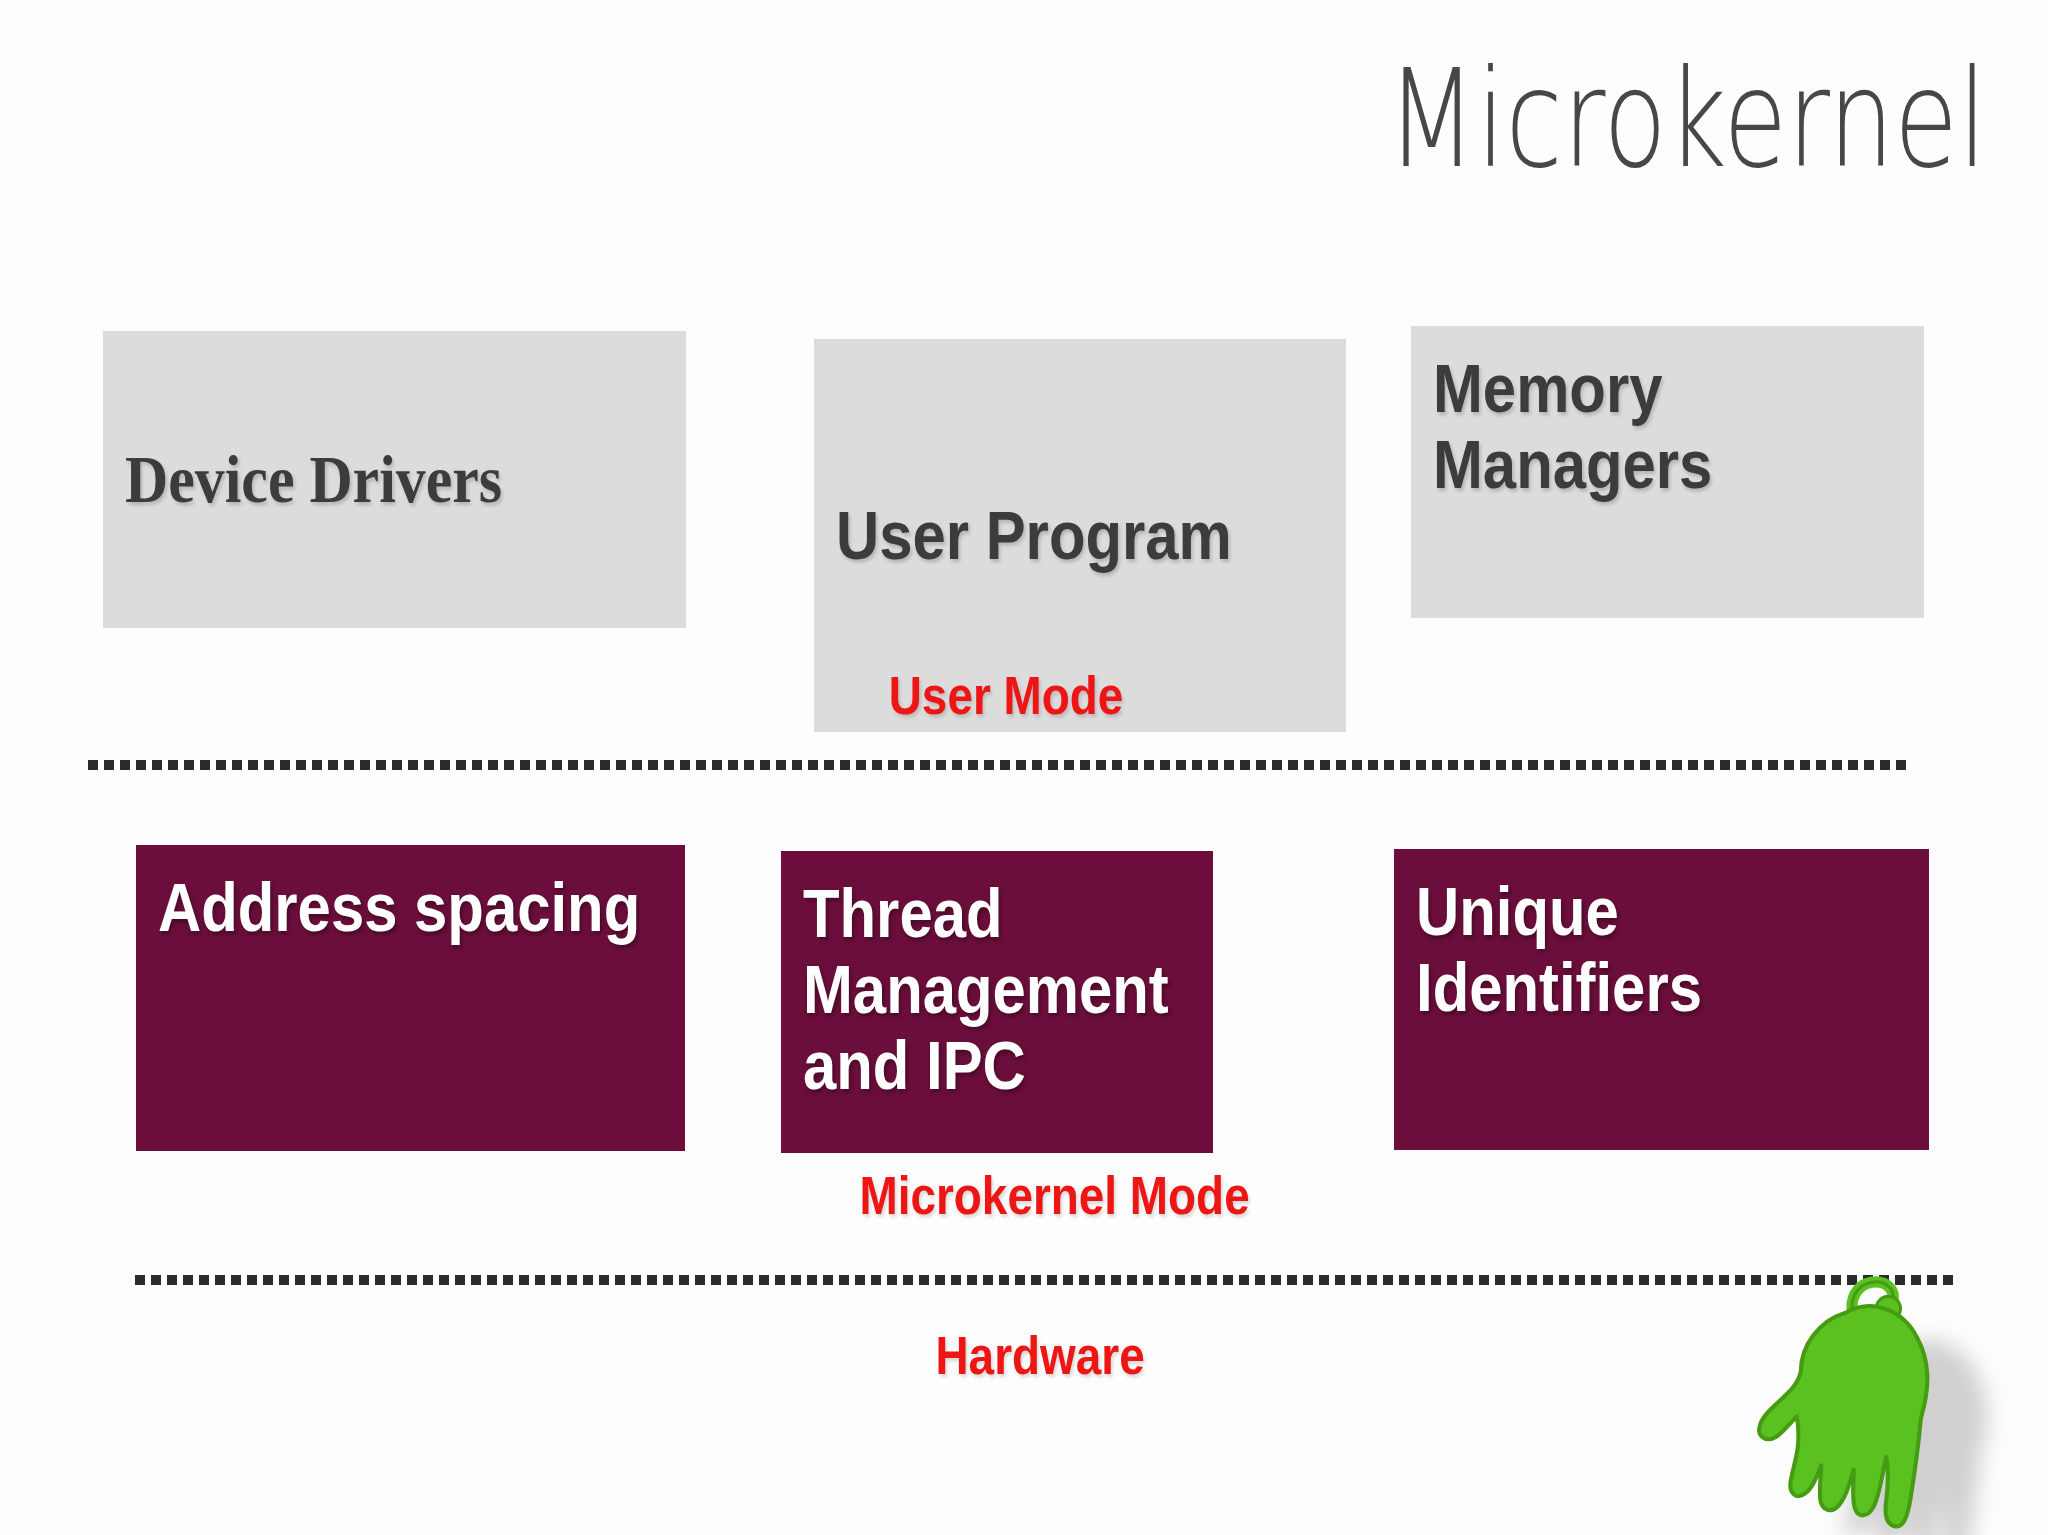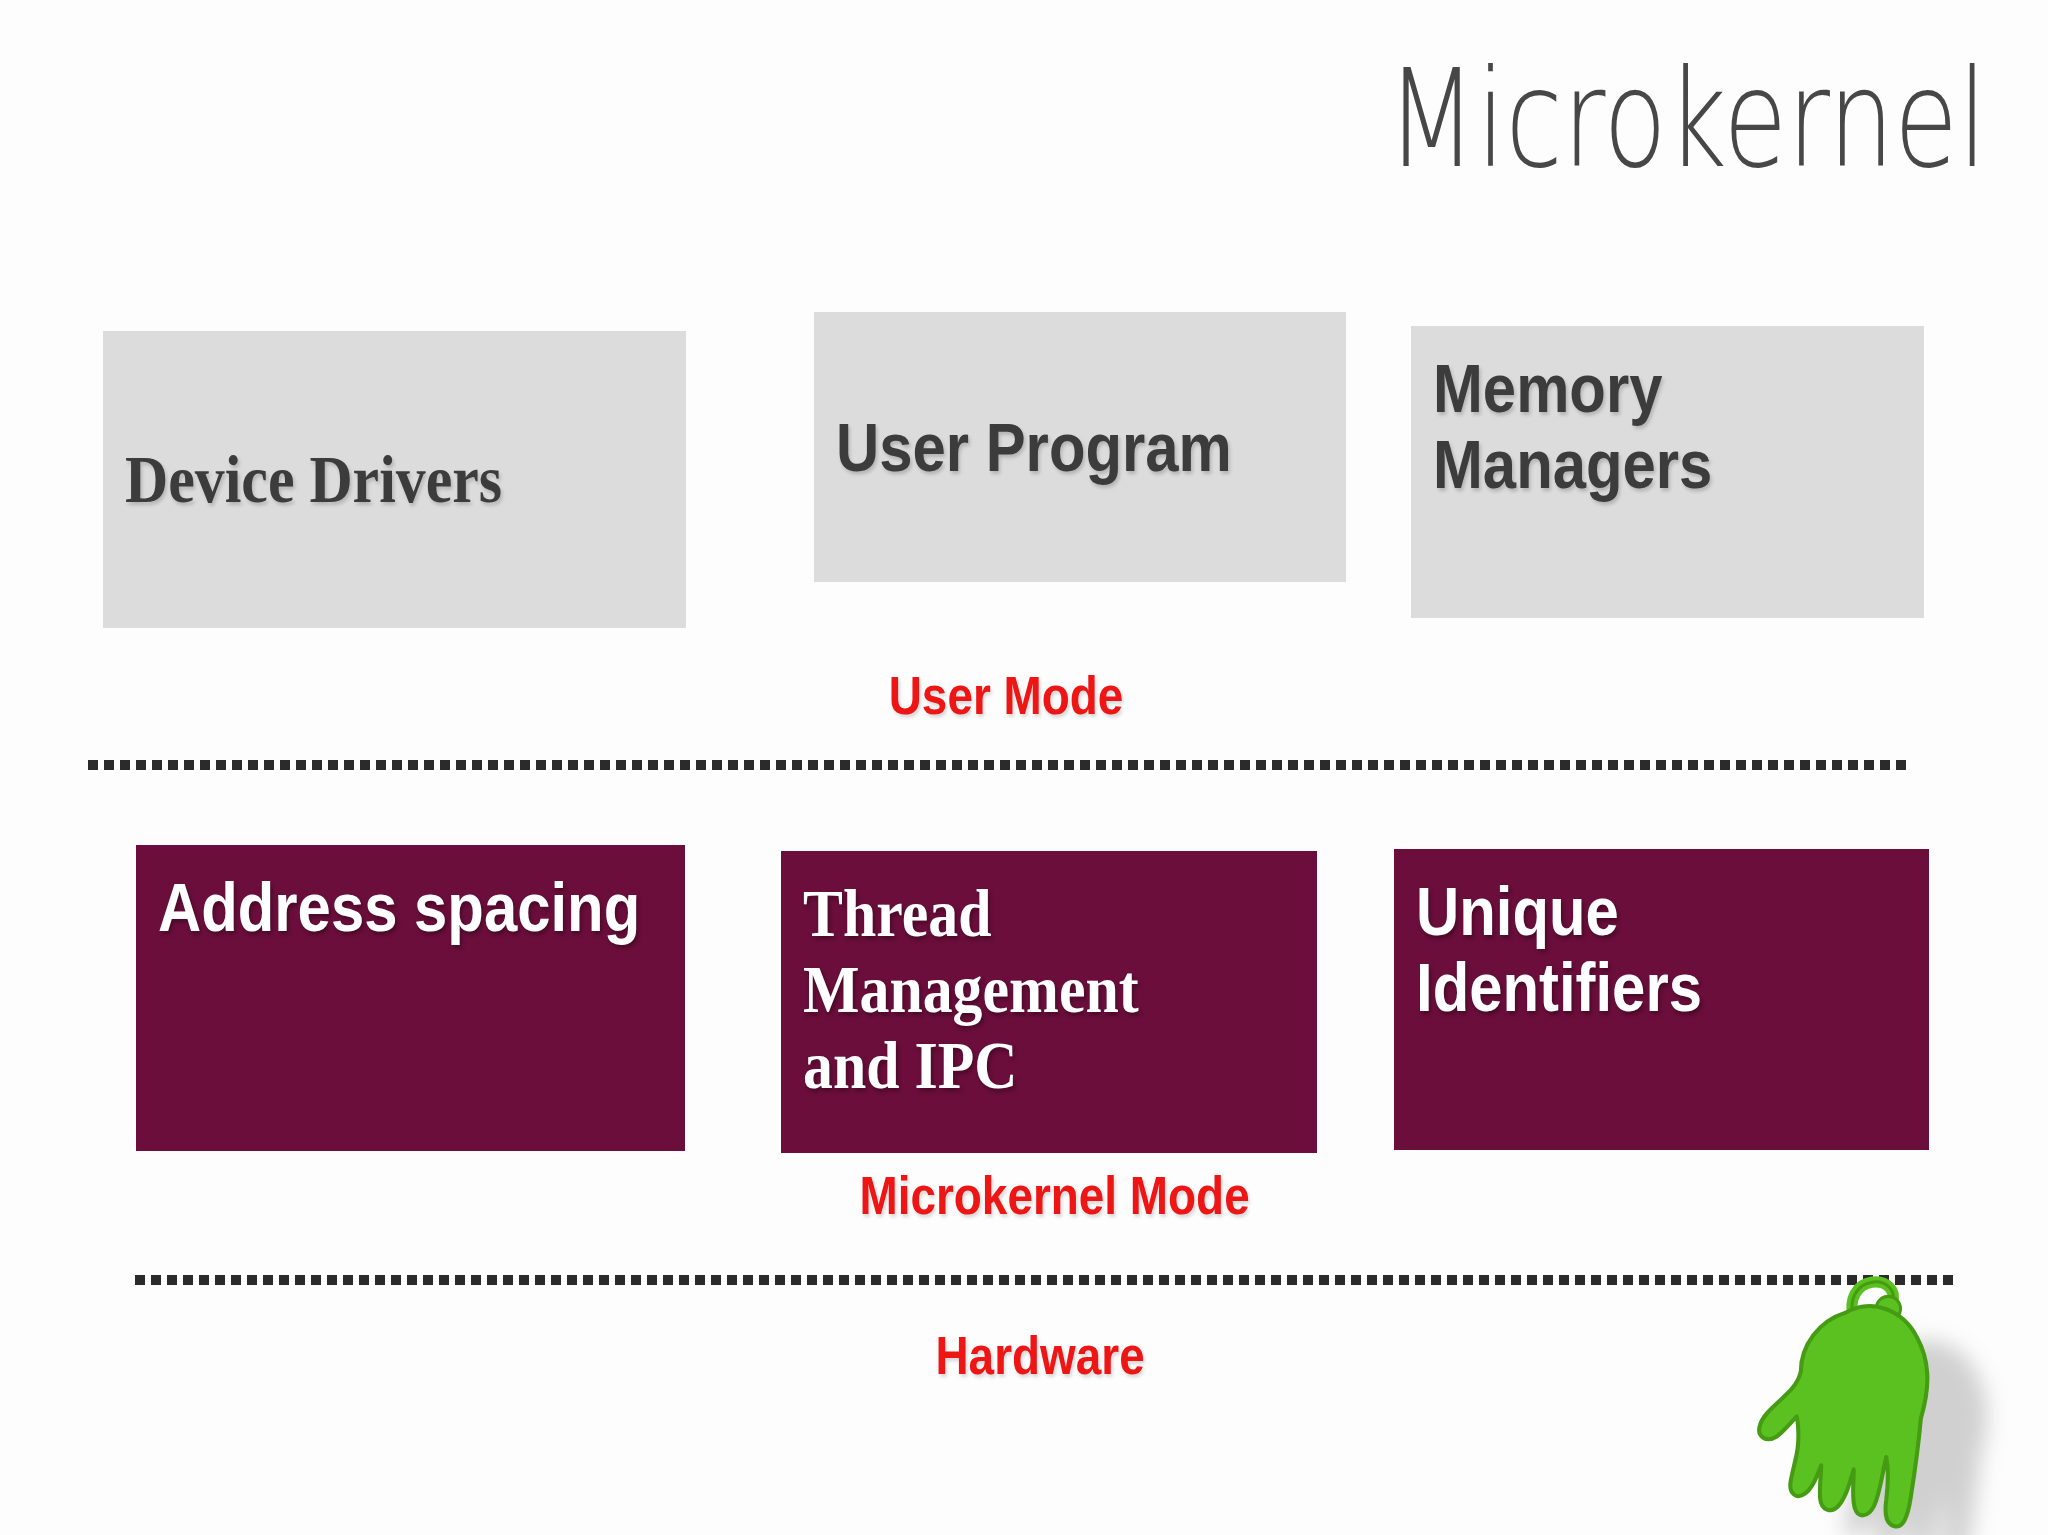--- a/index.html
+++ b/index.html
@@ -34,25 +34,25 @@
   .v-top{align-items:flex-start;}
   .v-top .lbl{transform-origin:left top;}
 
   .gray{background:var(--gray_box_bg,#dcdcdc);}
   .gray .lbl{color:var(--gray_box_text,#3c3c3c);text-shadow:2px 3px 4px rgba(0,0,0,.18);}
   .maroon{background:var(--maroon_box_bg,#6b0e3b);}
   .maroon .lbl{color:var(--maroon_box_text,#fff);text-shadow:2px 3px 5px rgba(0,0,0,.35);}
 
   
   .gbox1{left:103px;top:303px;width:583px;height:297px;font-family:Liberation Serif, serif;}
-  .gbox2{left:814px;top:284px;width:532px;height:270px;}
+  .gbox2{left:814px;top:311px;width:532px;height:393px;}
   .gbox3{left:1411px;top:298px;width:513px;height:292px;}
   
   .mbox1{left:136px;top:817px;width:549px;height:306px;}
-  .mbox2{left:781px;top:823px;width:536px;height:302px;font-family:Liberation Serif, serif;}
+  .mbox2{left:781px;top:823px;width:432px;height:302px;}
   .mbox3{left:1394px;top:821px;width:535px;height:301px;}
   .mbox1 .lbl{white-space:nowrap;}
   .mbox2 .lbl{width:560px;}
   .mbox3 .lbl{width:540px;}
   .gbox3 .lbl{width:533px;}
 
   
   .caption{
     position:absolute;width:700px;text-align:center;
     font-weight:bold;font-size:54px;line-height:1;

